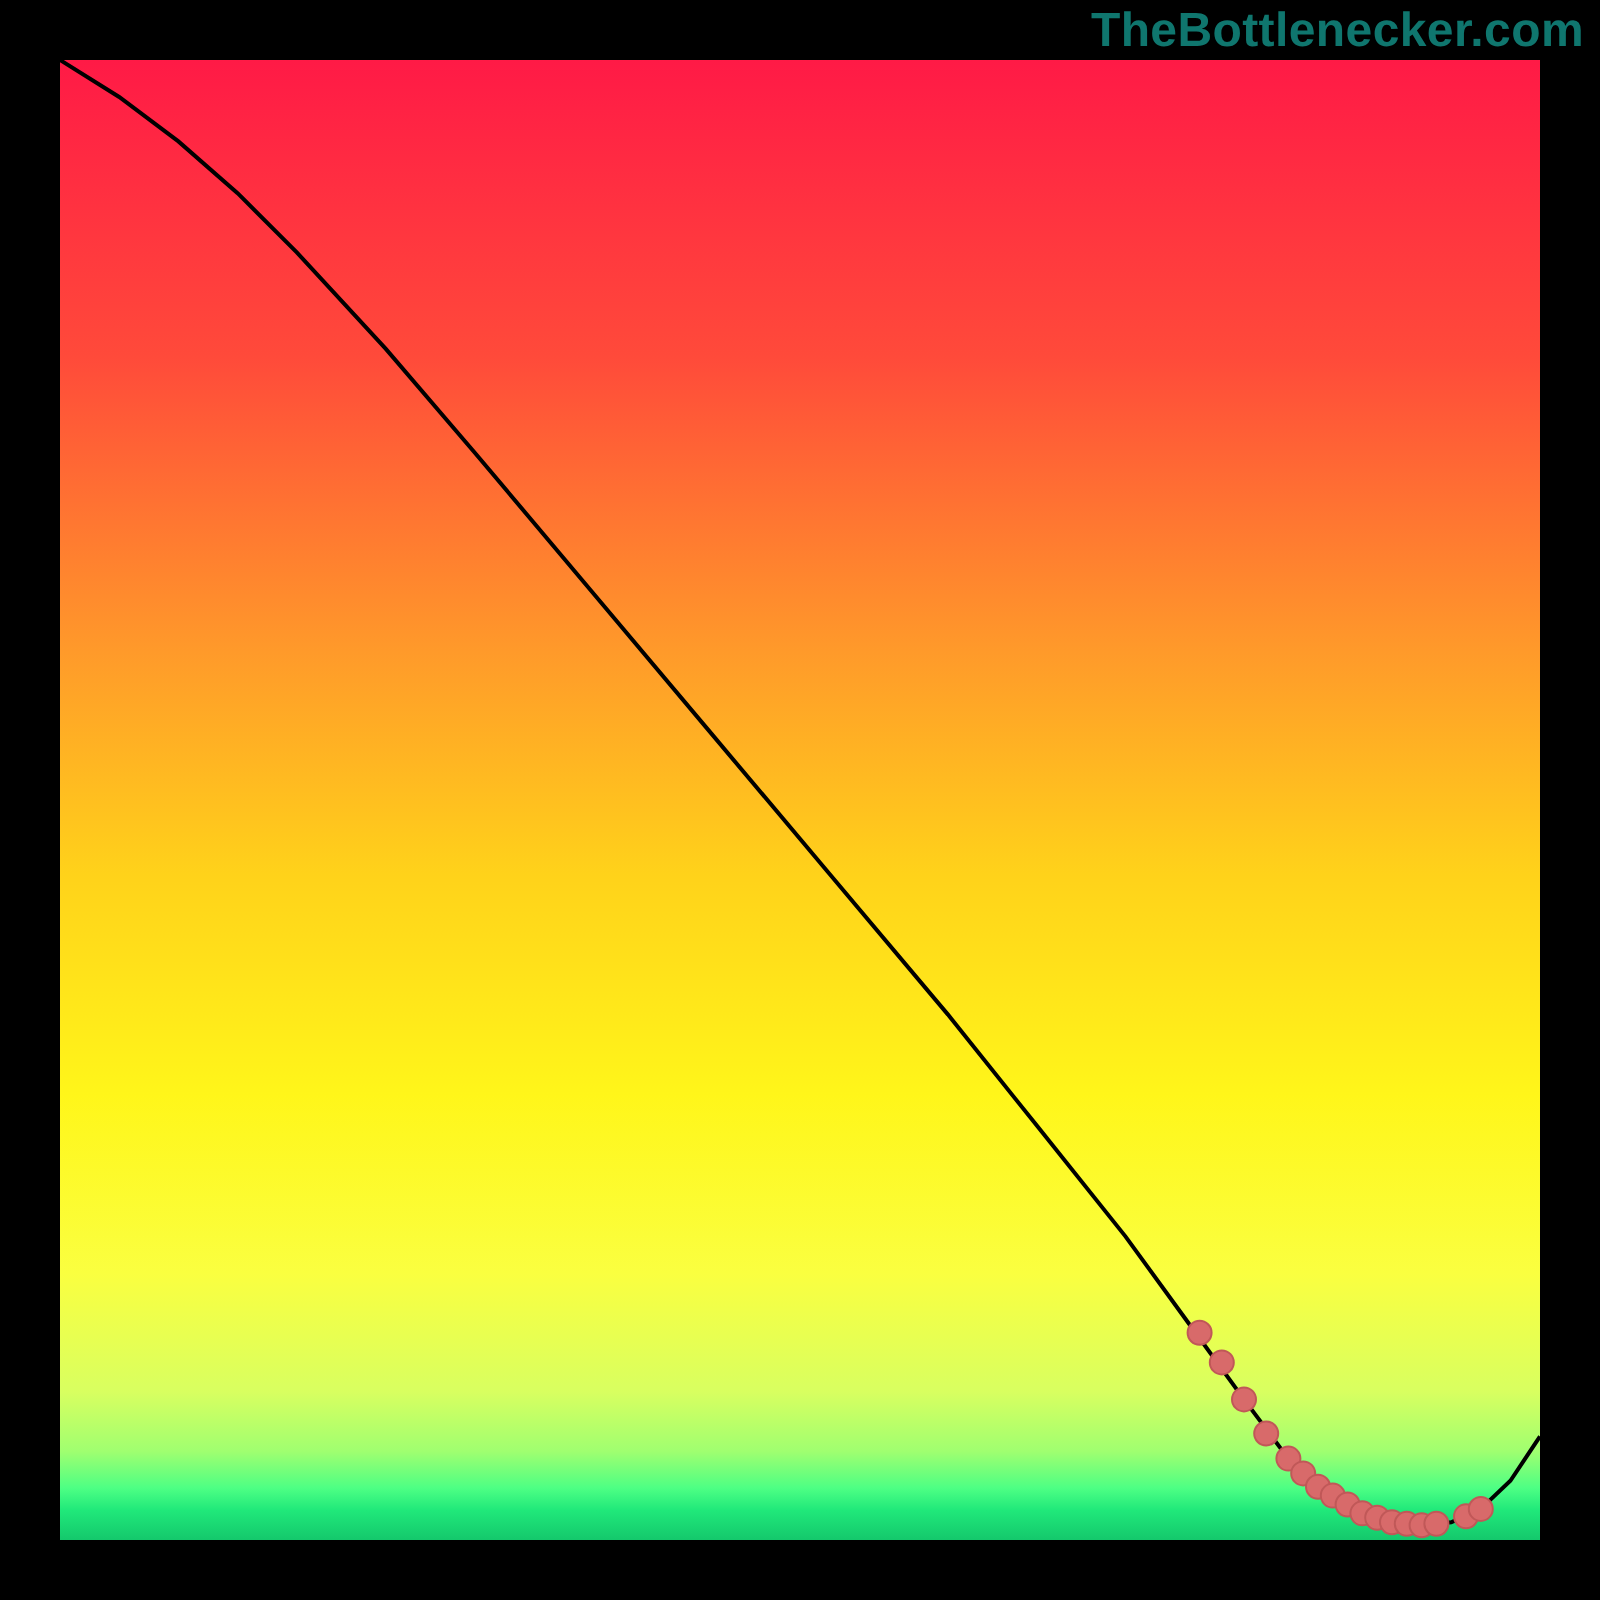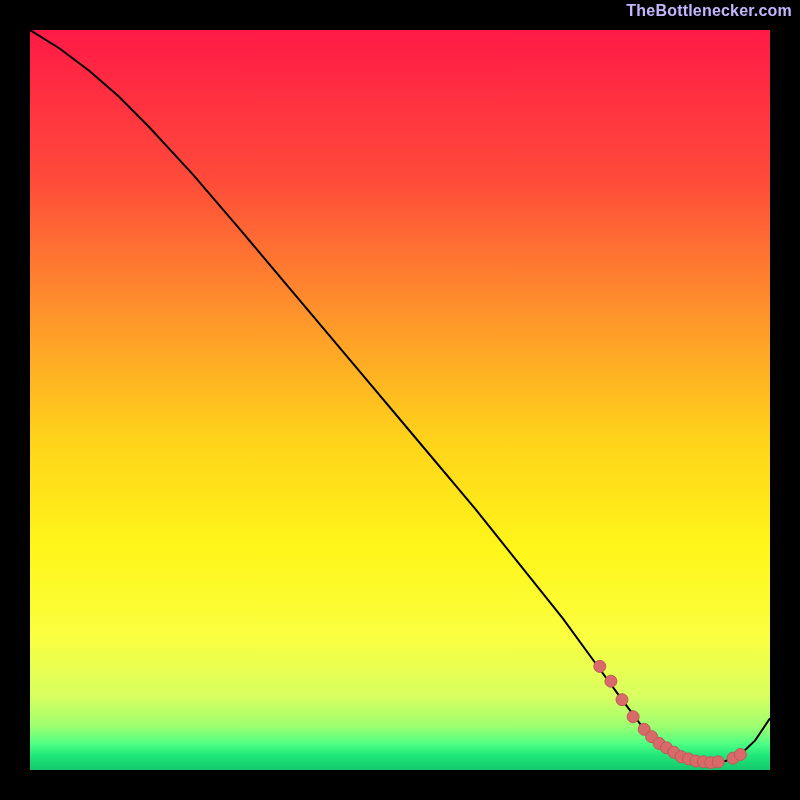--- a/index.html
+++ b/index.html
@@ -8,23 +8,23 @@
     position: relative;
     width: 800px;
     height: 800px;
     background: #000;
   }
   .watermark {
     position: absolute;
     top: 2px;
     right: 8px;
     font-family: Arial, Helvetica, sans-serif;
-    font-size: 16px;
+    font-size: 24px;
     font-weight: 600;
-    color: #c4b5fd;
+    color: #0f766e;
     letter-spacing: 0.2px;
     user-select: none;
   }
   .plot {
     position: absolute;
     left: 30px;
     top: 30px;
     width: 740px;
     height: 740px;
   }

